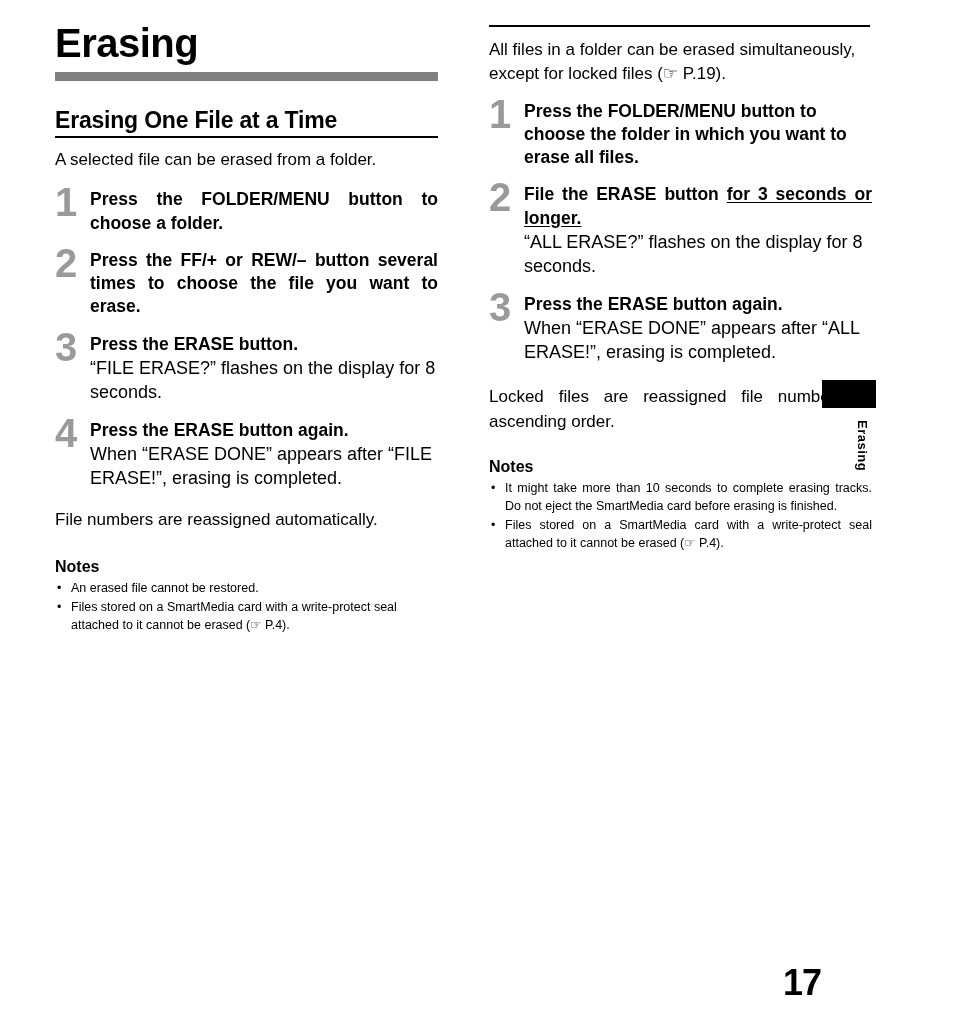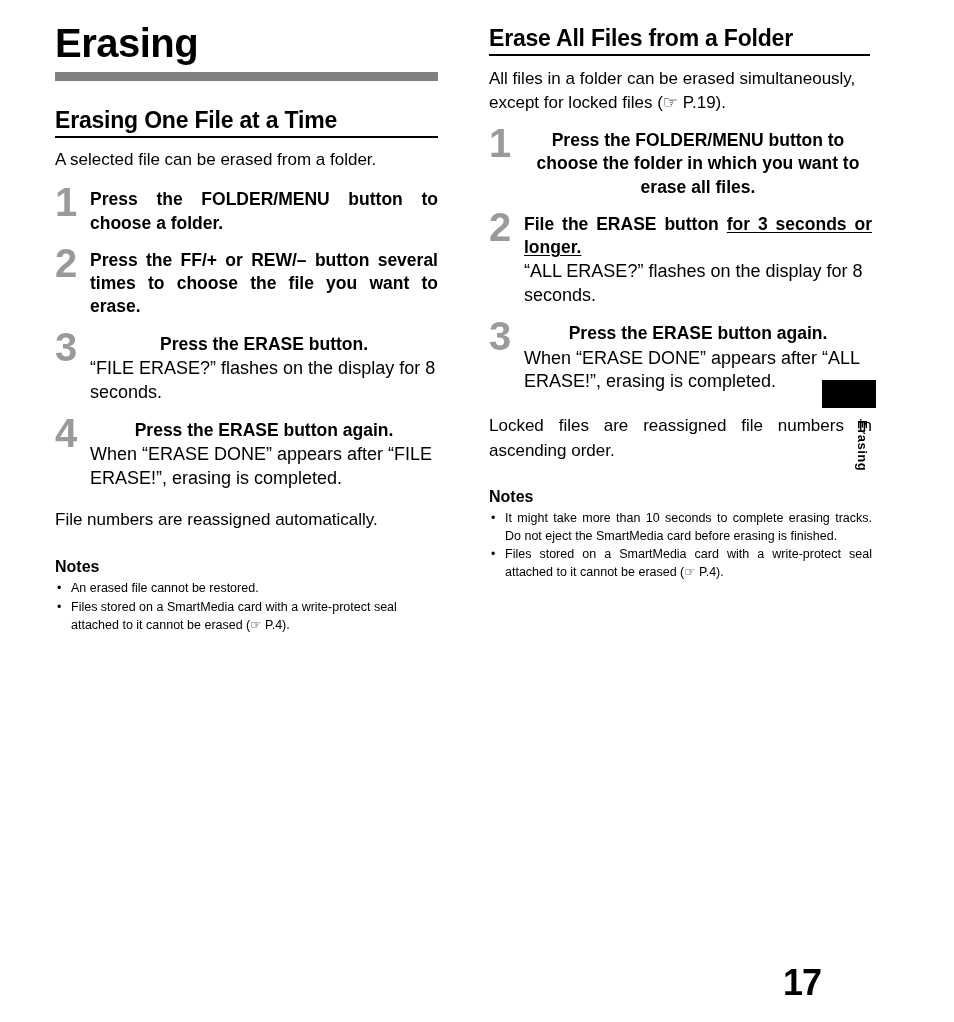--- a/index.html
+++ b/index.html
@@ -100,21 +100,20 @@
     font-weight: bold;
     color: #9a9a9a;
     line-height: 1;
     font-family: "Liberation Sans", sans-serif;
   }
   .step-head {
     font-size: 17.5px;
     font-weight: bold;
     line-height: 1.33;
     margin: 0;
-    text-align: center;
   }
   .step-head.justify {
     text-align: justify;
     text-align-last: left;
   }
   .step-body {
     font-size: 18px;
     line-height: 1.33;
     margin: 1px 0 0 0;
   }
@@ -242,21 +241,20 @@
 
     <div class="notes-title">Notes</div>
     <ul class="notes">
       <li>An erased file cannot be restored.</li>
       <li>Files stored on a SmartMedia card with a write-protect seal attached to it cannot be erased (☞ P.4).</li>
     </ul>
   </div>
 
   <div class="col-right">
 
-    <h2 class="section-title-right">Erase All Files from a Folder</h2>
     <div class="section-rule-right"></div>
 
     <p class="intro-right">All files in a folder can be erased simultaneously, except for locked files (☞ P.19).</p>
 
     <div class="step">
       <div class="step-num">1</div>
       <p class="step-head">Press the FOLDER/MENU button to choose the folder in which you want to erase all files.</p>
     </div>
 
     <div class="step">

